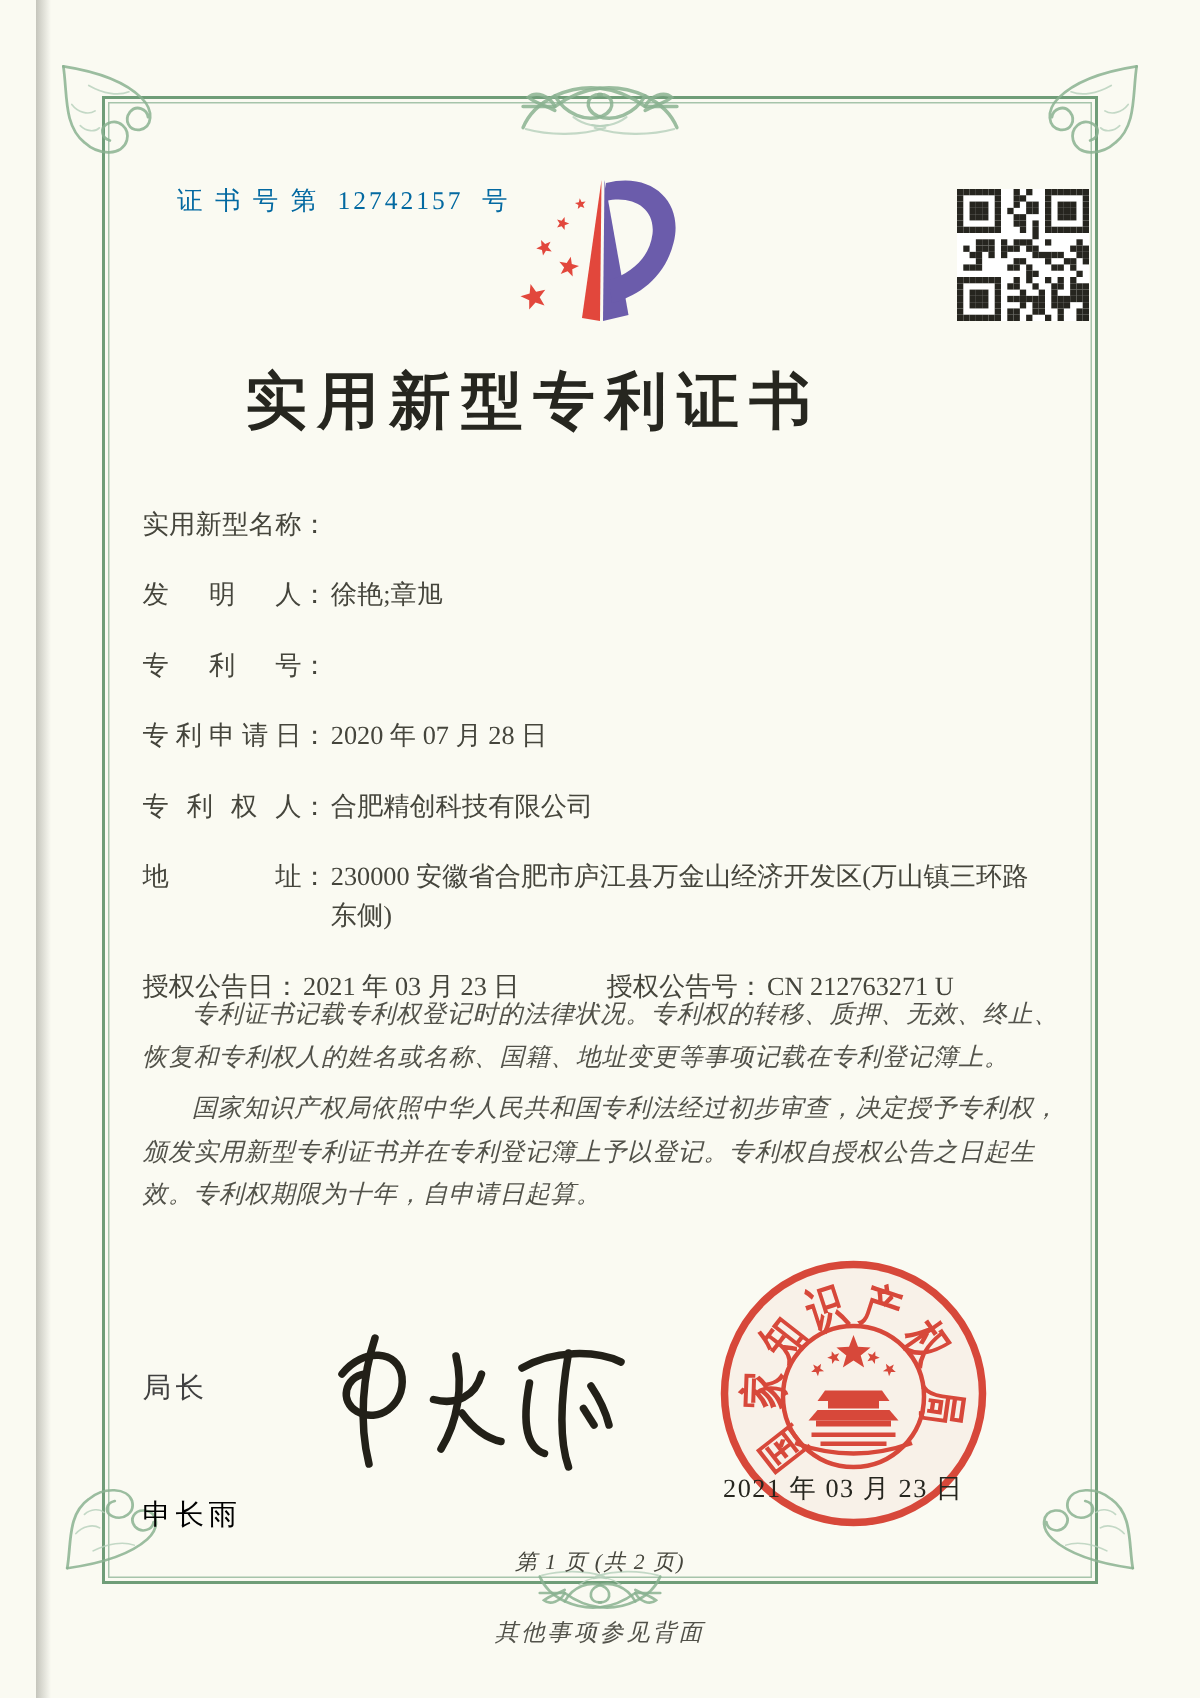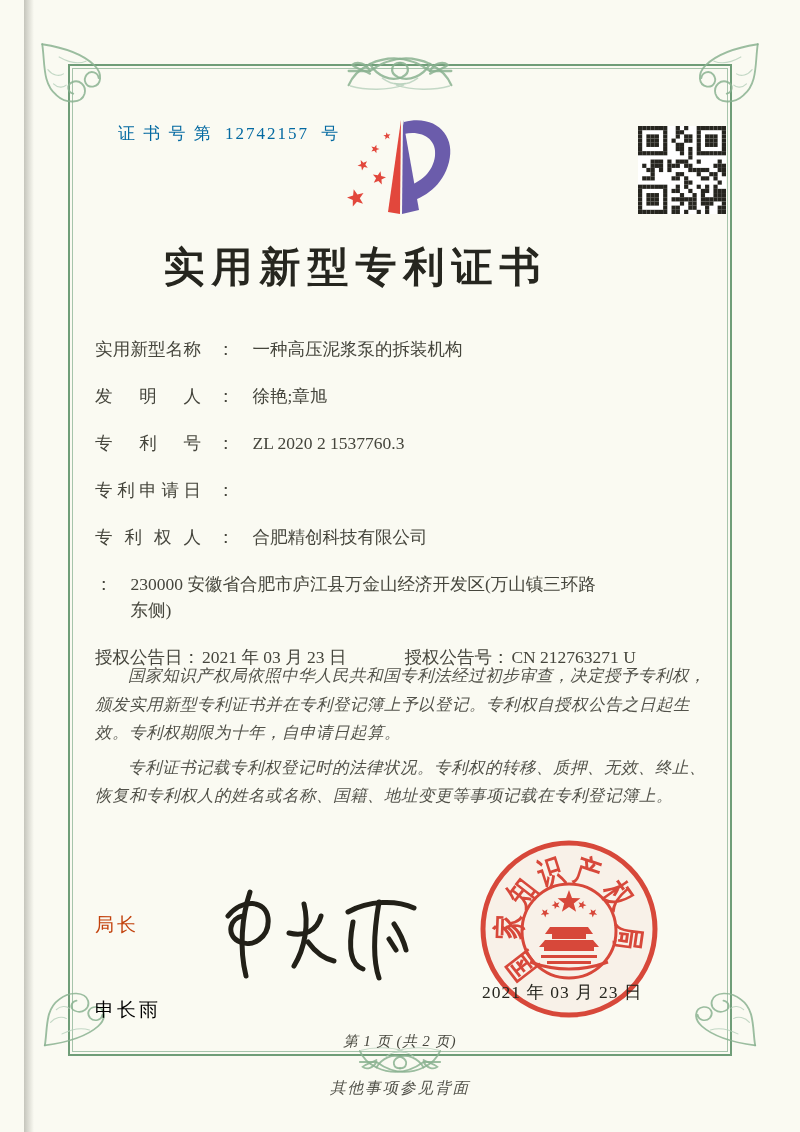--- a/index.html
+++ b/index.html
@@ -26,35 +26,35 @@
   .cert-no { position:absolute; left:95px; top:122px; font-size:17px; letter-spacing:2px; color:#0369a1;margin-left:23px; }
   .cert-no .num { margin:0 6px; }
   .logo { position:absolute; left:338px; top:110px; }
   .qr { position:absolute; left:638px; top:126px; }
 
   .title { position:absolute; left:0; top:240px; width:704px; text-align:center;
     font-size:41px; font-weight:600; letter-spacing:7px; text-indent:7px; color:#26261f; }
 
   
   .fields { position:absolute; left:95px; top:336px; width:618px; font-size:17.5px; }
-  .field-row { display:flex; margin-bottom:21px; line-height:26px;gap:16px; }
+  .field-row { display:flex; margin-bottom:21px; line-height:26px; }
   .field-label { width:106px; flex:none; text-align:justify; text-align-last:justify; }
   .field-label.natural { width:auto; text-align:left; text-align-last:auto; }
   .field-colon { flex:none; margin-right:2px; }
   .field-value { max-width:478px; }
   .grant-row { display:flex; line-height:26px; margin-top:18px; }
   .grant-pair2 { margin-left:58px; display:flex; }
 
   
   .body-text { position:absolute; left:95px; top:662px; width:618px;
     font-size:16.5px; line-height:28.5px; font-style:italic; color:#52524a; letter-spacing:.5px; }
   .body-text p { text-indent:2em; margin-bottom:6px; }
 
   
-  .signer-title { position:absolute; left:95px; top:912px; font-size:19px; letter-spacing:3px; color:#c2410c; }
+  .signer-title { position:absolute; left:95px; top:912px; font-size:19px; letter-spacing:3px; color:#404040; }
   .signer-name  { position:absolute; left:95px; top:997px; font-size:19px; letter-spacing:3px; color:#000000; }
   .signature { position:absolute; left:212px; top:876px; }
 
   
   .seal { position:absolute; left:474px; top:834px; opacity:.92; }
   .seal-char { font-size:26px; font-weight:bold; fill:#d5392b;
     font-family:"Liberation Serif","DejaVu Serif",serif; text-anchor:middle; }
   .seal-date { position:absolute; left:482px; top:980px; width:200px;
     font-size:17.5px; letter-spacing:1px; color:#26261f; }
 
@@ -353,60 +353,60 @@
       <rect x="24" y="80" width="4" height="4"></rect>
     </g>
 </svg>
 
 <div class="title">实用新型专利证书</div>
 
 <div class="fields">
   <div class="field-row">
     <span class="field-label">实用新型名称</span>
       <span class="field-colon">：</span>
-    <span class="field-value">一种高压泥浆泵的拆装机构</span>
   </div>
   <div class="field-row">
     <span class="field-label">发明人</span>
       <span class="field-colon">：</span>
     <span class="field-value">徐艳;章旭</span>
   </div>
   <div class="field-row">
     <span class="field-label">专利号</span>
       <span class="field-colon">：</span>
-    <span class="field-value">ZL 2020 2 1537760.3</span>
   </div>
   <div class="field-row">
     <span class="field-label">专利申请日</span>
       <span class="field-colon">：</span>
+    <span class="field-value">2020 年 07 月 28 日</span>
   </div>
   <div class="field-row">
     <span class="field-label">专利权人</span>
       <span class="field-colon">：</span>
     <span class="field-value">合肥精创科技有限公司</span>
   </div>
   <div class="field-row">
+    <span class="field-label">地址</span>
       <span class="field-colon">：</span>
     <span class="field-value">230000 安徽省合肥市庐江县万金山经济开发区(万山镇三环路东侧)</span>
   </div>
   <div class="grant-row">
     <span class="field-label natural">授权公告日</span>
       <span class="field-colon">：</span>
     <span>2021 年 03 月 23 日</span>
     <span class="grant-pair2">
       <span class="field-label natural">授权公告号</span>
         <span class="field-colon">：</span>
       <span>CN 212763271 U</span>
     </span>
   </div>
 </div>
 
 <div class="body-text">
+  <p>专利证书记载专利权登记时的法律状况。专利权的转移、质押、无效、终止、恢复和专利权人的姓名或名称、国籍、地址变更等事项记载在专利登记簿上。</p>
   <p>国家知识产权局依照中华人民共和国专利法经过初步审查，决定授予专利权，颁发实用新型专利证书并在专利登记簿上予以登记。专利权自授权公告之日起生效。专利权期限为十年，自申请日起算。</p>
-  <p>专利证书记载专利权登记时的法律状况。专利权的转移、质押、无效、终止、恢复和专利权人的姓名或名称、国籍、地址变更等事项记载在专利登记簿上。</p>
 </div>
 
 <div class="signer-title">局长</div>
 <div class="signer-name">申长雨</div>
 
 <svg class="signature" width="210" height="110" viewBox="0 0 210 110">
   <g fill="none" stroke="#222018" stroke-width="5" stroke-linecap="round">
     <path d="M38,16 C30,40 27,72 34,100"></path>
     <path d="M16,40 C30,22 54,24 56,42 C58,61 40,73 26,65 C14,58 18,42 31,40"></path>
     <path d="M92,28 C97,48 93,72 82,90"></path>

